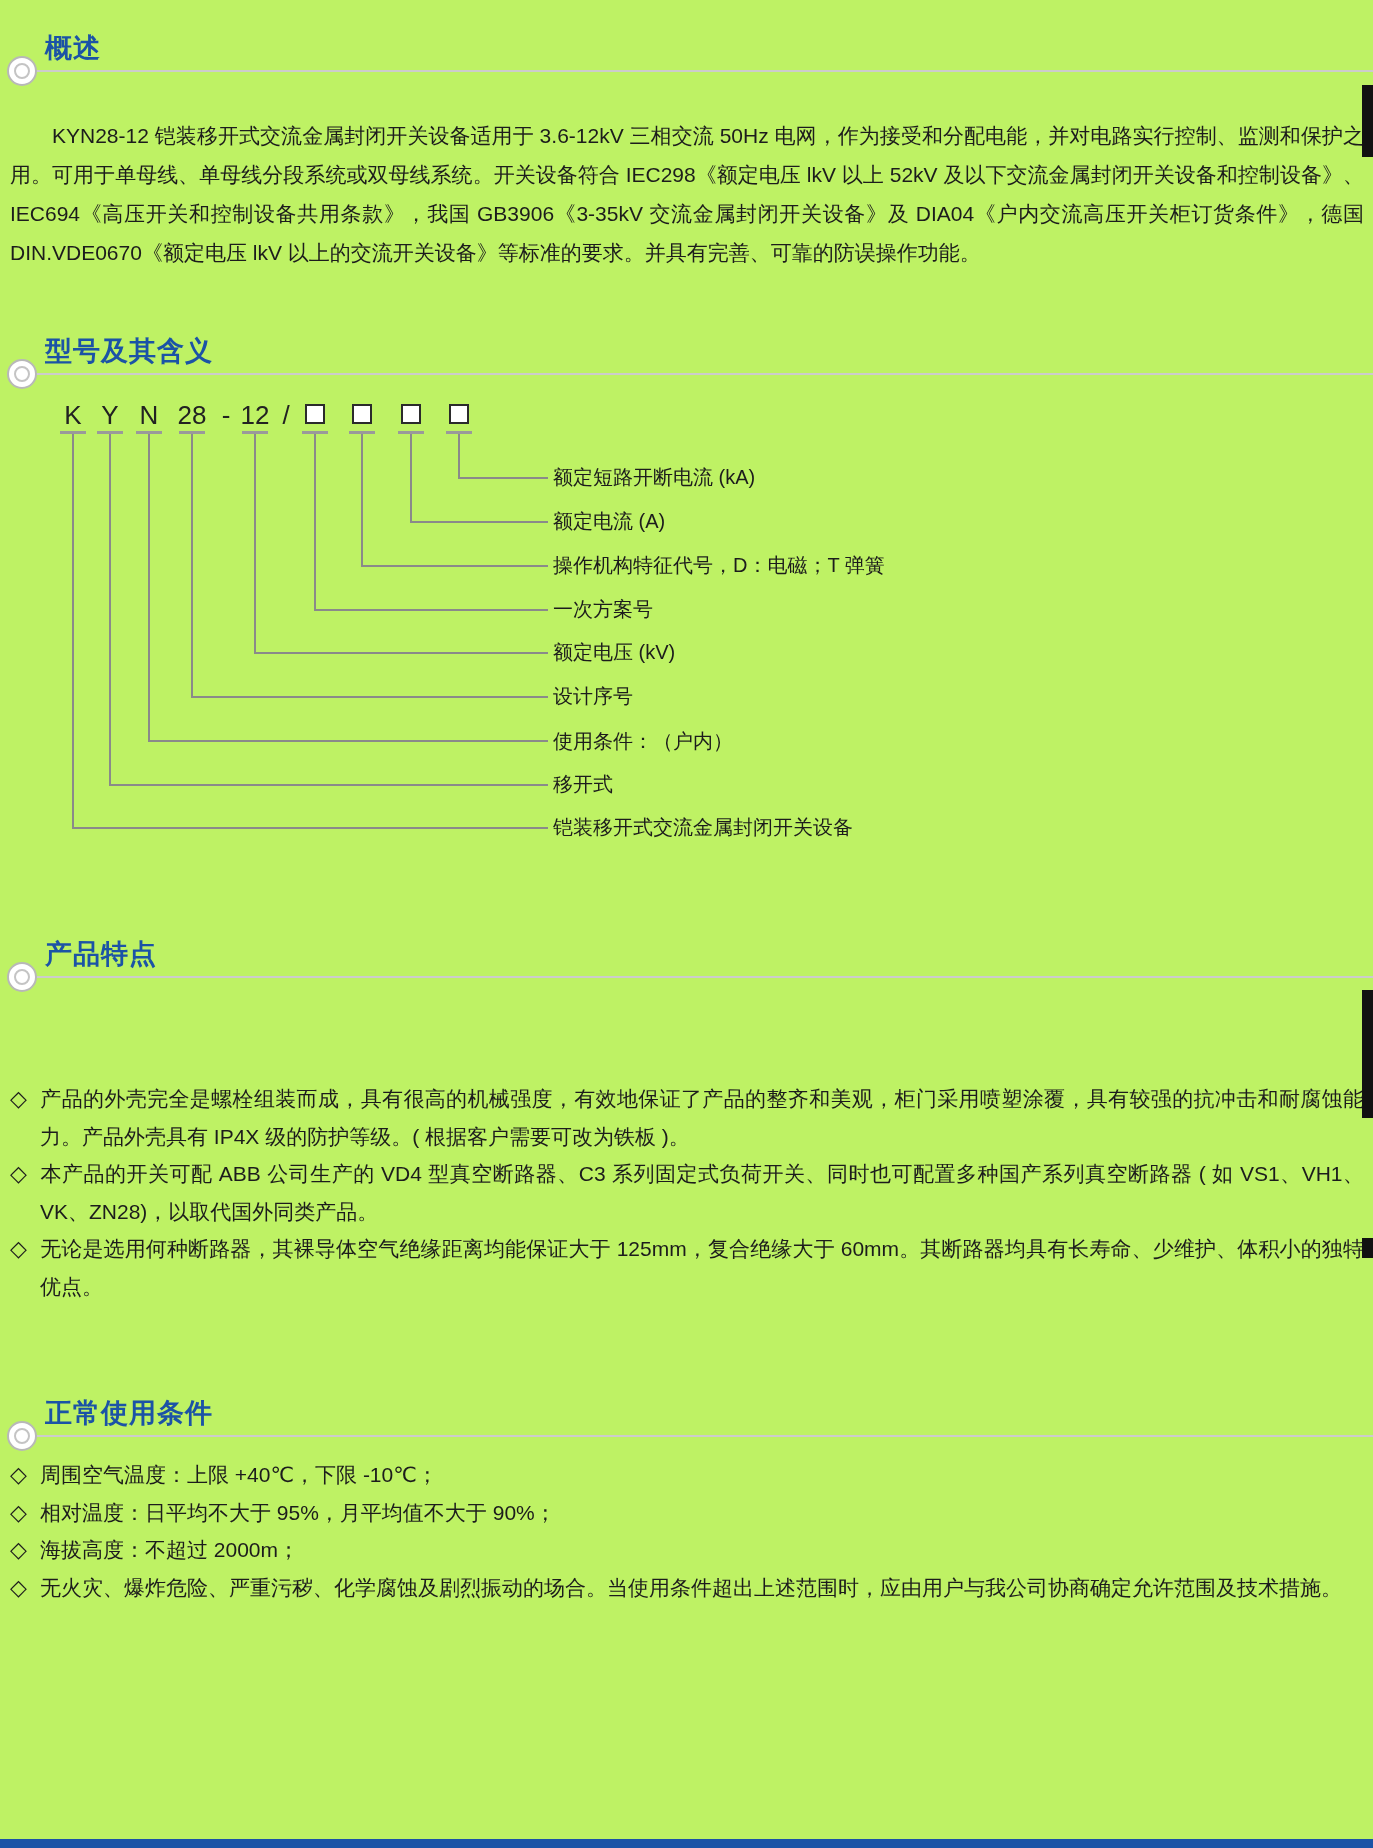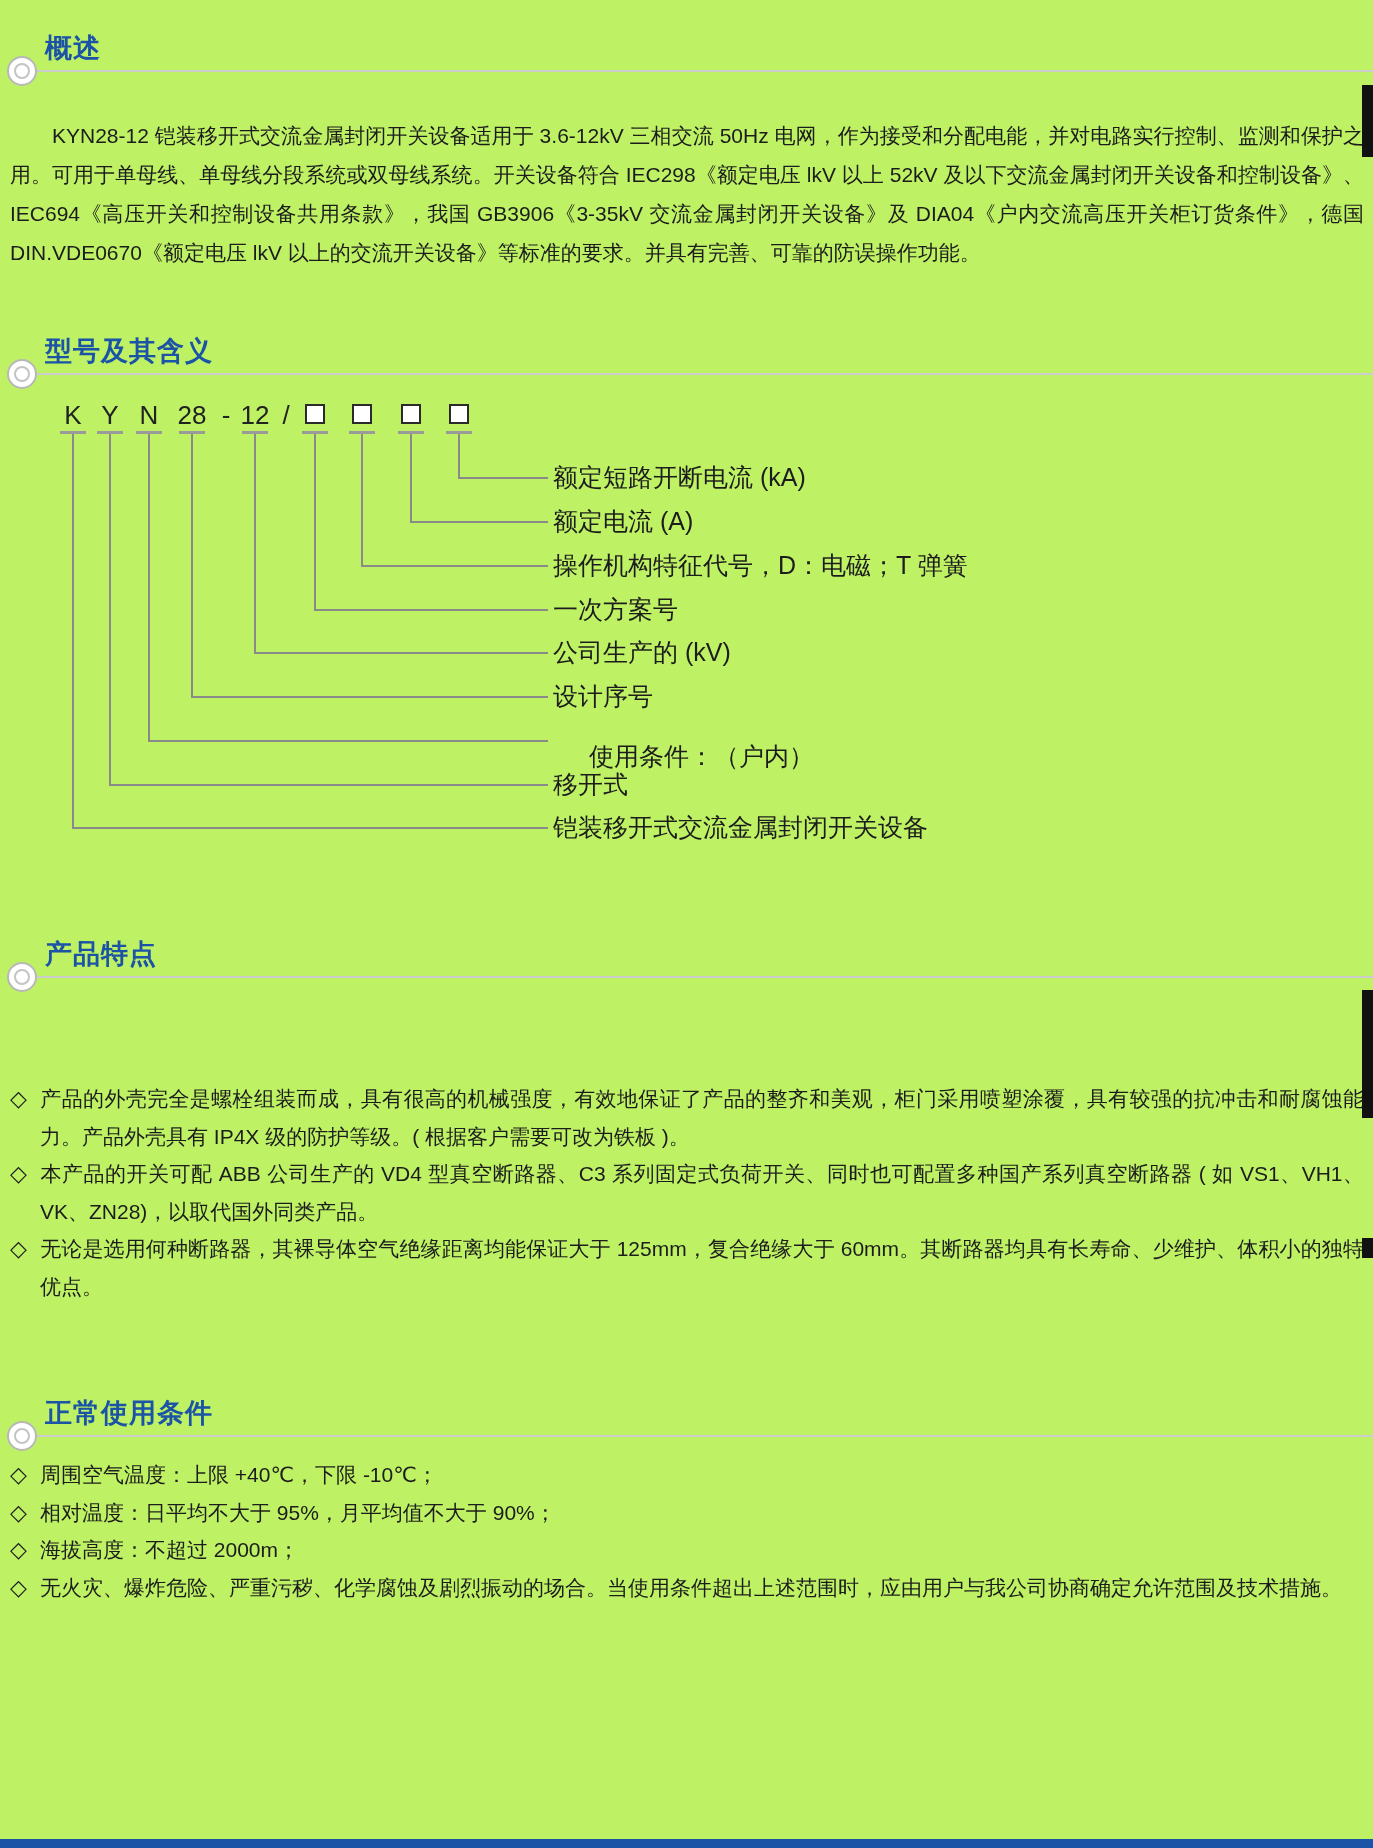--- a/index.html
+++ b/index.html
@@ -18,21 +18,21 @@
   .bullets{position:absolute;left:10px;width:1354px;font-size:21px;color:#1c1c1c;}
   .bullet{padding-left:30px;text-indent:-30px;text-align:justify;}
   .bmark{display:inline-block;width:30px;text-indent:0;font-size:22px;}
   
   .diagram{position:absolute;left:0;top:400px;width:1373px;height:460px;}
   .mchar{position:absolute;top:0;transform:translateX(-50%);font-size:26px;color:#222;white-space:nowrap;}
   .mbox{position:absolute;top:4px;width:20px;height:20px;border:2px solid #2b2b2b;box-sizing:border-box;background:#fff;}
   .tick{position:absolute;top:31px;width:26px;height:3px;background:#9a9a9a;}
   .vline{position:absolute;width:2px;background:#8a8a8a;top:34px;}
   .hline{position:absolute;height:2px;background:#8a8a8a;}
-  .mlabel{position:absolute;left:553px;font-size:25px;color:#1c1c1c;white-space:nowrap;line-height:26px;}
+  .mlabel{position:absolute;left:553px;font-size:20px;color:#1c1c1c;white-space:nowrap;line-height:26px;}
   
   .bottom-bar{position:absolute;left:0;top:1839px;width:1373px;height:9px;background:#1B53A6;}
   .edge-tab{position:absolute;left:1362px;width:11px;background:#111;}
 </style>
 </head>
 <body>
 
 <div class="page">
 
   <div class="sec-head" style="top:30px;">
@@ -90,23 +90,23 @@
     <div class="hline" style="left:255px;top:252px;width:293px;"></div>
     <div class="hline" style="left:192px;top:296px;width:356px;"></div>
     <div class="hline" style="left:149px;top:340px;width:399px;"></div>
     <div class="hline" style="left:110px;top:384px;width:438px;"></div>
     <div class="hline" style="left:73px;top:427px;width:475px;"></div>
 
     <div class="mlabel" style="top:64px;">额定短路开断电流 (kA)</div>
     <div class="mlabel" style="top:108px;">额定电流 (A)</div>
     <div class="mlabel" style="top:152px;">操作机构特征代号，D：电磁；T 弹簧</div>
     <div class="mlabel" style="top:196px;">一次方案号</div>
-    <div class="mlabel" style="top:239px;">公司生产的 (kV)</div>
+    <div class="mlabel" style="top:239px;">额定电压 (kV)</div>
     <div class="mlabel" style="top:283px;">设计序号</div>
-    <div class="mlabel" style="top:343px;margin-left:36px;">使用条件：（户内）</div>
+    <div class="mlabel" style="top:328px;">使用条件：（户内）</div>
     <div class="mlabel" style="top:371px;">移开式</div>
     <div class="mlabel" style="top:414px;">铠装移开式交流金属封闭开关设备</div>
   </div>
 
   <div class="sec-head" style="top:936px;">
     <h2 class="sec-title">产品特点</h2>
     <div class="sec-rule"></div>
     <div class="ring"></div>
   </div>
   <div class="bullets" style="top:1080px;line-height:37.5px;">

